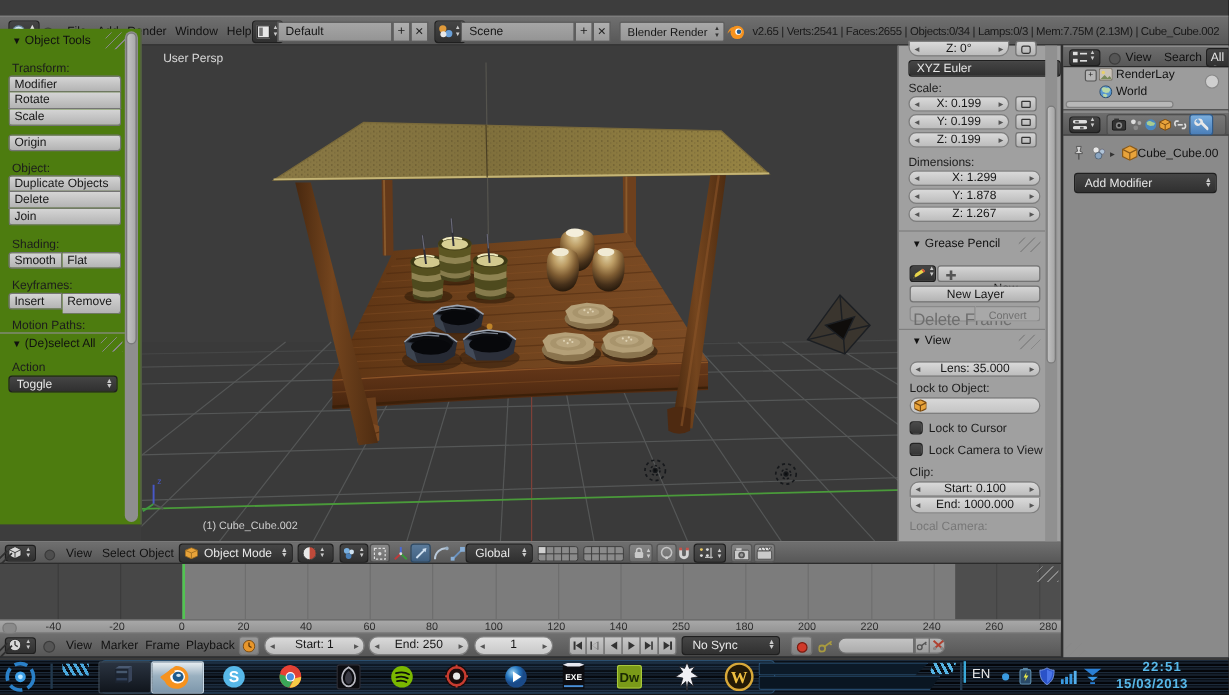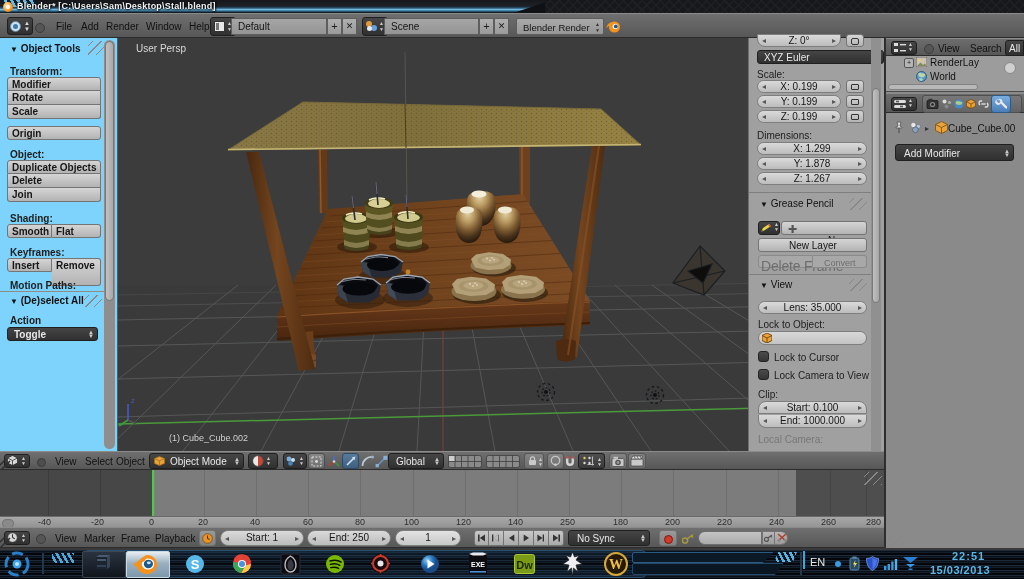--- a/index.html
+++ b/index.html
@@ -13,28 +13,20 @@
 .ddk{position:absolute;background:linear-gradient(#454545,#303030);border:1px solid #1f1f1f;border-radius:3px;color:#e8e8e8;font-size:10px;box-sizing:border-box;}
 .ddk .ar{position:absolute;right:3px;top:0;bottom:0;display:flex;flex-direction:column;justify-content:center;color:#cacaca;font-size:6px;line-height:4px;}
 .hdrbar{position:absolute;background:linear-gradient(#6f6f6f,#575757);border-top:1px solid #8b8b8b;border-bottom:1px solid #2c2c2c;box-sizing:border-box;}
 .chk{position:absolute;width:11px;height:11px;background:linear-gradient(#4a4a4a,#353535);border:1px solid #242424;border-radius:3px;box-sizing:border-box;}
 .panelhdr{position:absolute;font-size:10px;color:#101010;white-space:nowrap;}
 .grip{position:absolute;background:repeating-linear-gradient(135deg,transparent 0 3px,#888 3px 4px,transparent 4px 6px);}
 </style></head>
 <body>
 <div id="root">
 
-<div class="abs" id="titlebar" style="left:0;top:0;width:1024px;height:13px;background:#101114;">
-  <div class="abs" style="left:0;top:0;width:552px;height:13px;background:linear-gradient(180deg,#16181c 0%,#1d2126 48%,#2c5878 62%,#79c0e4 74%,#3d7ea4 82%,#12202c 95%,#0e0f12 100%);clip-path:polygon(0 0,100% 0,93% 100%,0 100%);"></div>
-  <div class="abs" style="left:545px;top:0;width:479px;height:13px;background:#17181b;background-image:repeating-linear-gradient(45deg,transparent 0 5px,#1e1f23 5px 6.5px),repeating-linear-gradient(-45deg,transparent 0 5px,#1e1f23 5px 6.5px);"></div>
-  <div class="abs" style="left:4px;top:0;width:30px;height:7px;background:repeating-linear-gradient(60deg,transparent 0 2.8px,#62bce4 2.8px 5.6px);"></div>
-  <div class="abs" style="left:3px;top:2px;width:10px;height:10px;border-radius:50%;background:radial-gradient(circle at 40% 40%,#ffd9a0 0 18%,#f79218 60%,#c05e08 100%);"></div>
-  <div class="abs" style="left:6px;top:5px;width:4px;height:4px;border-radius:50%;background:#fff;"></div>
-  <div class="abs" style="left:17px;top:1px;font-size:9px;font-weight:bold;color:#f2f2f2;text-shadow:0 1px 2px #000,1px 0 2px #000;letter-spacing:.2px;">Blender* [C:\Users\Sam\Desktop\Stall.blend]</div>
-</div>
 
 <div class="hdrbar" id="infobar" style="left:0;top:13px;width:1024px;height:25px;">
   <div class="ddk" style="left:7px;top:3px;width:26px;height:18px;"></div>
   <div class="abs" style="left:10px;top:7px;width:11px;height:11px;border-radius:50%;background:#cfe2ee;border:1px solid #6a86a0;box-sizing:border-box;"></div>
   <div class="abs" style="left:13px;top:10px;width:5px;height:5px;border-radius:50%;background:#3a78b8;"></div>
   <div class="abs" style="left:24px;top:6px;color:#ddd;font-size:6px;line-height:6px;">▲<br>▼</div>
   <div class="abs" style="left:35px;top:9px;width:8px;height:8px;border-radius:50%;background:#555;border:1px solid #3c3c3c;"></div>
   <div class="mnu" style="left:56px;top:7px;font-size:10px;">File</div>
   <div class="mnu" style="left:81px;top:7px;font-size:10px;">Add</div>
   <div class="mnu" style="left:106px;top:7px;font-size:10px;">Render</div>
@@ -68,20 +60,21 @@
       </div>
 
   <div class="abs" style="left:606px;top:5px;width:15px;height:15px;">
     <svg width="15" height="15" viewBox="0 0 15 15">
           <circle cx="8.4" cy="8" r="5.6" fill="#f5921e"></circle>
           <circle cx="9.3" cy="7.4" r="2.6" fill="#fff"></circle>
           <circle cx="9.8" cy="7.4" r="1.9" fill="#235a8c"></circle>
           <path d="M0.2,9.2 C2,6.4 5,5.2 7.6,5.4 L5.2,3.4 L8.8,3.8 C4.6,1.8 1,5 0.2,9.2 Z" fill="#f5921e"></path>
         </svg>
   </div>
+  <div class="mnu" style="left:627px;top:7px;font-size:9.5px;letter-spacing:-0.3px;color:#191919;">v2.65 | Verts:2541 | Faces:2655 | Objects:0/34 | Lamps:0/3 | Mem:7.75M (2.13M) | Cube_Cube.002</div>
 </div>
 
 <div class="abs" id="viewport" style="left:118px;top:38px;width:766px;height:413px;background:#3d3d3d;">
 <svg width="766" height="413" viewBox="118 38 766 413" preserveAspectRatio="none" style="position:absolute;left:0;top:0;">
 <defs>
   <linearGradient id="woodtop" x1="0" y1="0" x2="1" y2="0">
             <stop offset="0" stop-color="#5e3413"></stop>
             <stop offset=".5" stop-color="#71441e"></stop>
             <stop offset="1" stop-color="#7d4c25"></stop>
           </linearGradient>
@@ -330,21 +323,21 @@
   <line x1="128" y1="420" x2="128" y2="404" stroke="#4858c8"></line>
   <line x1="128" y1="420" x2="119" y2="426" stroke="#3f9a3f"></line>
   <line x1="128" y1="420" x2="136" y2="424" stroke="#555"></line>
 </g>
 <text x="131" y="403" font-family="Liberation Sans" font-size="7" fill="#4858c8">z</text>
 <text x="136" y="52" font-family="Liberation Sans" font-size="10" fill="#d9d9d9">User Persp</text>
 <text x="169" y="441" font-family="Liberation Sans" font-size="9" fill="#cfcfcf">(1) Cube_Cube.002</text>
 </svg>
 </div>
 
-<div class="abs" id="toolshelf" style="left:0;top:38px;width:118px;height:413px;background:#7dd3fc;border-right:1px solid #595959;box-sizing:border-box;font-weight:bold;">
+<div class="abs" id="toolshelf" style="left:0;top:24px;width:118px;height:413px;background:#4d7c0f;border-right:1px solid #595959;box-sizing:border-box;">
   <div class="grip" style="left:88px;top:3px;width:22px;height:14px;"></div>
   <div class="panelhdr" style="left:10px;top:5px;"><span style="font-size:8px;">▼</span> Object Tools</div>
   <div class="lbl" style="left:10px;top:28px;">Transform:</div>
   <div class="btn" style="left:7px;top:39px;width:94px;height:14px;border-radius:3px 3px 0 0;">
         <span style="position:absolute;left:4px;top:1px;">Modifier</span>
       </div>
   <div class="btn" style="left:7px;top:53px;width:94px;height:14px;border-radius:0;border-top:none;">
         <span style="position:absolute;left:4px;top:1px;">Rotate</span>
       </div>
   <div class="btn" style="left:7px;top:67px;width:94px;height:14px;border-radius:0 0 3px 3px;border-top:none;">
@@ -367,21 +360,21 @@
   <div class="btn" style="left:7px;top:186px;width:45px;height:14px;border-radius:3px 0 0 3px;">
         <span style="position:absolute;left:4px;top:1px;">Smooth</span>
       </div>
   <div class="btn" style="left:52px;top:186px;width:49px;height:14px;border-radius:0 3px 3px 0;border-left:none;">
         <span style="position:absolute;left:4px;top:1px;">Flat</span>
       </div>
   <div class="lbl" style="left:10px;top:209px;">Keyframes:</div>
   <div class="btn" style="left:7px;top:220px;width:45px;height:14px;border-radius:3px 0 0 3px;">
         <span style="position:absolute;left:4px;top:1px;">Insert</span>
       </div>
-  <div class="btn" style="left:52px;top:220px;width:49px;height:28px;border-radius:0 3px 3px 0;border-left:none;">
+  <div class="btn" style="left:52px;top:220px;width:49px;height:18px;border-radius:0 3px 3px 0;border-left:none;">
         <span style="position:absolute;left:4px;top:1px;">Remove</span>
       </div>
   <div class="lbl" style="left:10px;top:242px;">Motion Paths:</div>
   <div class="abs" style="left:0;top:253px;width:104px;height:1px;background:#8d8d8d;"></div>
   <div class="grip" style="left:84px;top:257px;width:18px;height:12px;"></div>
   <div class="panelhdr" style="left:10px;top:257px;"><span style="font-size:8px;">▼</span> (De)select All</div>
   <div class="lbl" style="left:10px;top:277px;">Action</div>
   <div class="ddk" style="left:7px;top:289px;width:91px;height:14px;">
         <span style="position:absolute;left:6px;top:1px;">Toggle</span>
         <span class="ar">▲<br>▼</span>

